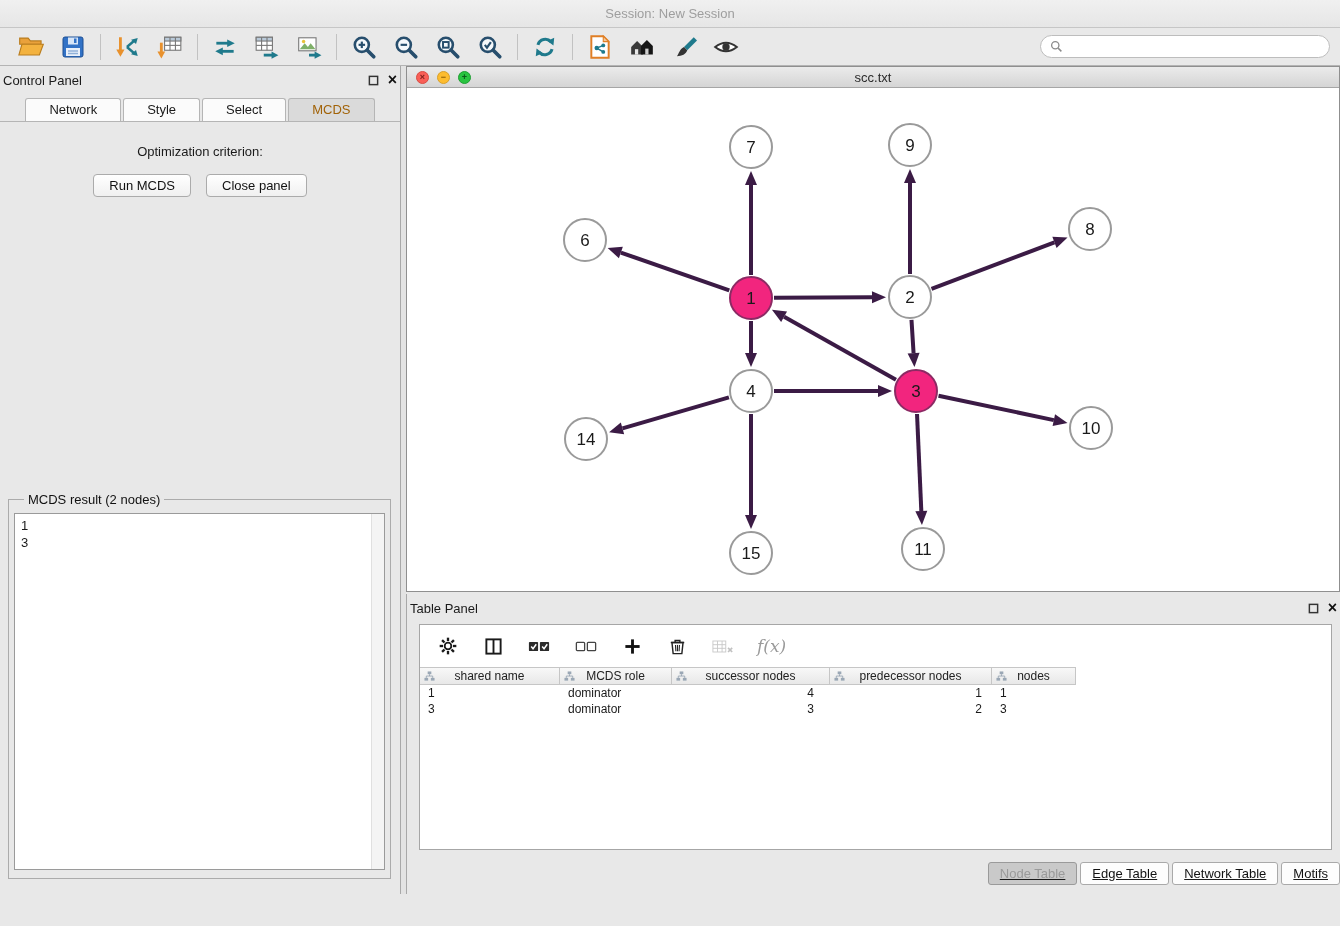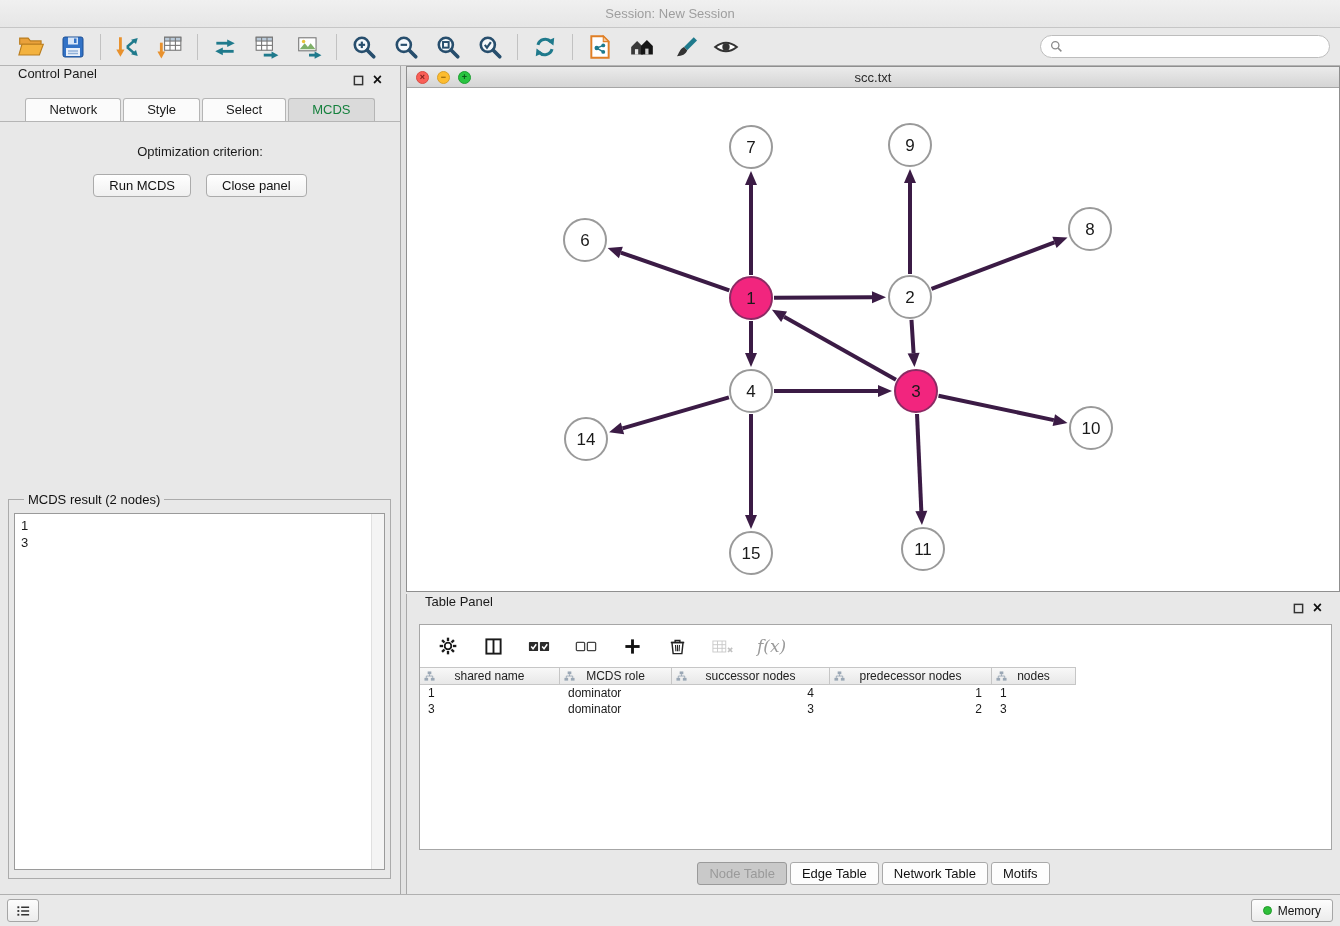--- a/index.html
+++ b/index.html
@@ -21,29 +21,29 @@
   .sep { width:1px; height:26px; background:#c2c2c2; margin:0 6px; }
   .searchbox { margin-left:auto; width:290px; height:23px; background:#fff;
     border:1px solid #bdbdbd; border-radius:12px; display:flex; align-items:center;
     padding:0 9px; gap:6px; }
   .searchbox input { flex:1; border:0; outline:0; background:transparent; font-size:13px;
     font-family:inherit; color:#222; }
 
   
   .control-panel { position:absolute; left:0; top:66px; width:401px; height:828px;
     background:#e8e8e8; border-right:1px solid #a8a8a8; }
-  .panel-header { height:28px; display:flex; padding:0 18px;
+  .panel-header { height:28px; display:flex; align-items:center; padding:0 3px;
     font-size:13px; color:#1a1a1a; }
   .win-icons { margin-left:auto; display:flex; align-items:center; gap:9px; }
   .close-x { font-size:16px; font-weight:bold; color:#111; line-height:12px; }
   .cp-tabs { display:flex; justify-content:center; align-items:flex-end;
     padding-top:4px; border-bottom:1px solid #b5b5b5; height:28px; }
   .cp-tab { padding:3px 23px 4px; font-size:13px; background:#fbfbfb;
     border:1px solid #b5b5b5; border-bottom:none; border-radius:3px 3px 0 0; margin:0 1px; }
-  .cp-tab.selected { background:#dadada; color:#15803d; }
+  .cp-tab.selected { background:#dadada; color:#a16207; }
   .opt-label { text-align:center; margin-top:22px; font-size:13px; }
   .dropdown { margin:9px auto 0; width:312px; height:24px; background:#fff;
     border:1px solid #b3b3b3; border-radius:4px; display:flex; align-items:center;
     padding:0 4px 0 10px; font-size:13px; }
   .dropdown .chev { margin-left:auto; display:flex; align-items:center; }
   .cp-buttons { display:flex; justify-content:center; gap:15px; margin-top:15px; }
   .pbtn { padding:3px 15px; font-size:13px; background:linear-gradient(#ffffff,#f0f0f0);
     border:1px solid #ababab; border-radius:4px; color:#111; }
   .result-fieldset { position:absolute; left:8px; right:9px; top:426px; bottom:15px;
     border:1px solid #ababab; padding:6px 5px 8px; }
@@ -85,21 +85,21 @@
   .th { position:relative; background:linear-gradient(#f8f8f8,#e8e8e8);
     border-right:1px solid #c6c6c6; border-top:1px solid #c6c6c6; border-bottom:1px solid #c6c6c6;
     font-size:12px; display:flex; align-items:center; justify-content:center; color:#222; }
   .th .col-icon { position:absolute; left:4px; top:3px; }
   .tr { display:flex; height:16px; font-size:12px; }
   .td { overflow:hidden; white-space:nowrap; padding-left:8px; display:flex; align-items:center; }
   .td.num { justify-content:flex-end; padding-left:0; }
   .w0{width:140px;} .w1{width:112px;} .w2{width:158px; padding-right:16px;}
   .w3{width:162px; padding-right:10px;} .w4{width:84px;}
   .tp-tabs { position:absolute; left:0; right:0; bottom:9px; display:flex;
-    justify-content:center; gap:3px; }
+    justify-content:flex-end; gap:3px;text-decoration:underline; }
   .tp-tab { padding:3px 11px; font-size:13px; background:#fdfdfd;
     border:1px solid #a9a9a9; border-radius:3px; color:#111; }
   .tp-tab.selected { background:#c9c9c9; color:#9a9a9a; border-color:#9a9a9a; }
 
   
   .statusbar { position:absolute; left:0; bottom:0; width:100%; height:32px;
     background:#e9e9e9; border-top:1px solid #b0b0b0; display:flex; align-items:center;
     padding:0 7px; }
   .sbtn { height:23px; border:1px solid #a6a6a6; border-radius:3px;
     background:linear-gradient(#fdfdfd,#ececec); display:flex; align-items:center;
@@ -499,34 +499,14 @@
       </div>
     </div>
     <div class="tp-tabs">
       <div class="tp-tab selected">Node Table</div>
       <div class="tp-tab">Edge Table</div>
       <div class="tp-tab">Network Table</div>
       <div class="tp-tab">Motifs</div>
     </div>
   </div>
 
-  <div class="statusbar">
-    <button class="sbtn" style="width:32px">
-      <svg viewBox="0 0 16 14" width="15" height="14">
-        <g stroke="#333" stroke-width="1.6">
-          <line x1="5.5" y1="3" x2="14" y2="3"></line>
-          <line x1="5.5" y1="7" x2="14" y2="7"></line>
-          <line x1="5.5" y1="11" x2="14" y2="11"></line>
-        </g>
-        <g fill="#333">
-          <rect x="1.5" y="2" width="2" height="2"></rect>
-          <rect x="1.5" y="6" width="2" height="2"></rect>
-          <rect x="1.5" y="10" width="2" height="2"></rect>
-        </g>
-      </svg>
-    </button>
-    <button class="sbtn memory-btn">
-      <span class="green-dot"></span>
-      <span>Memory</span>
-    </button>
-  </div>
 
 </div>
 
 </body></html>

